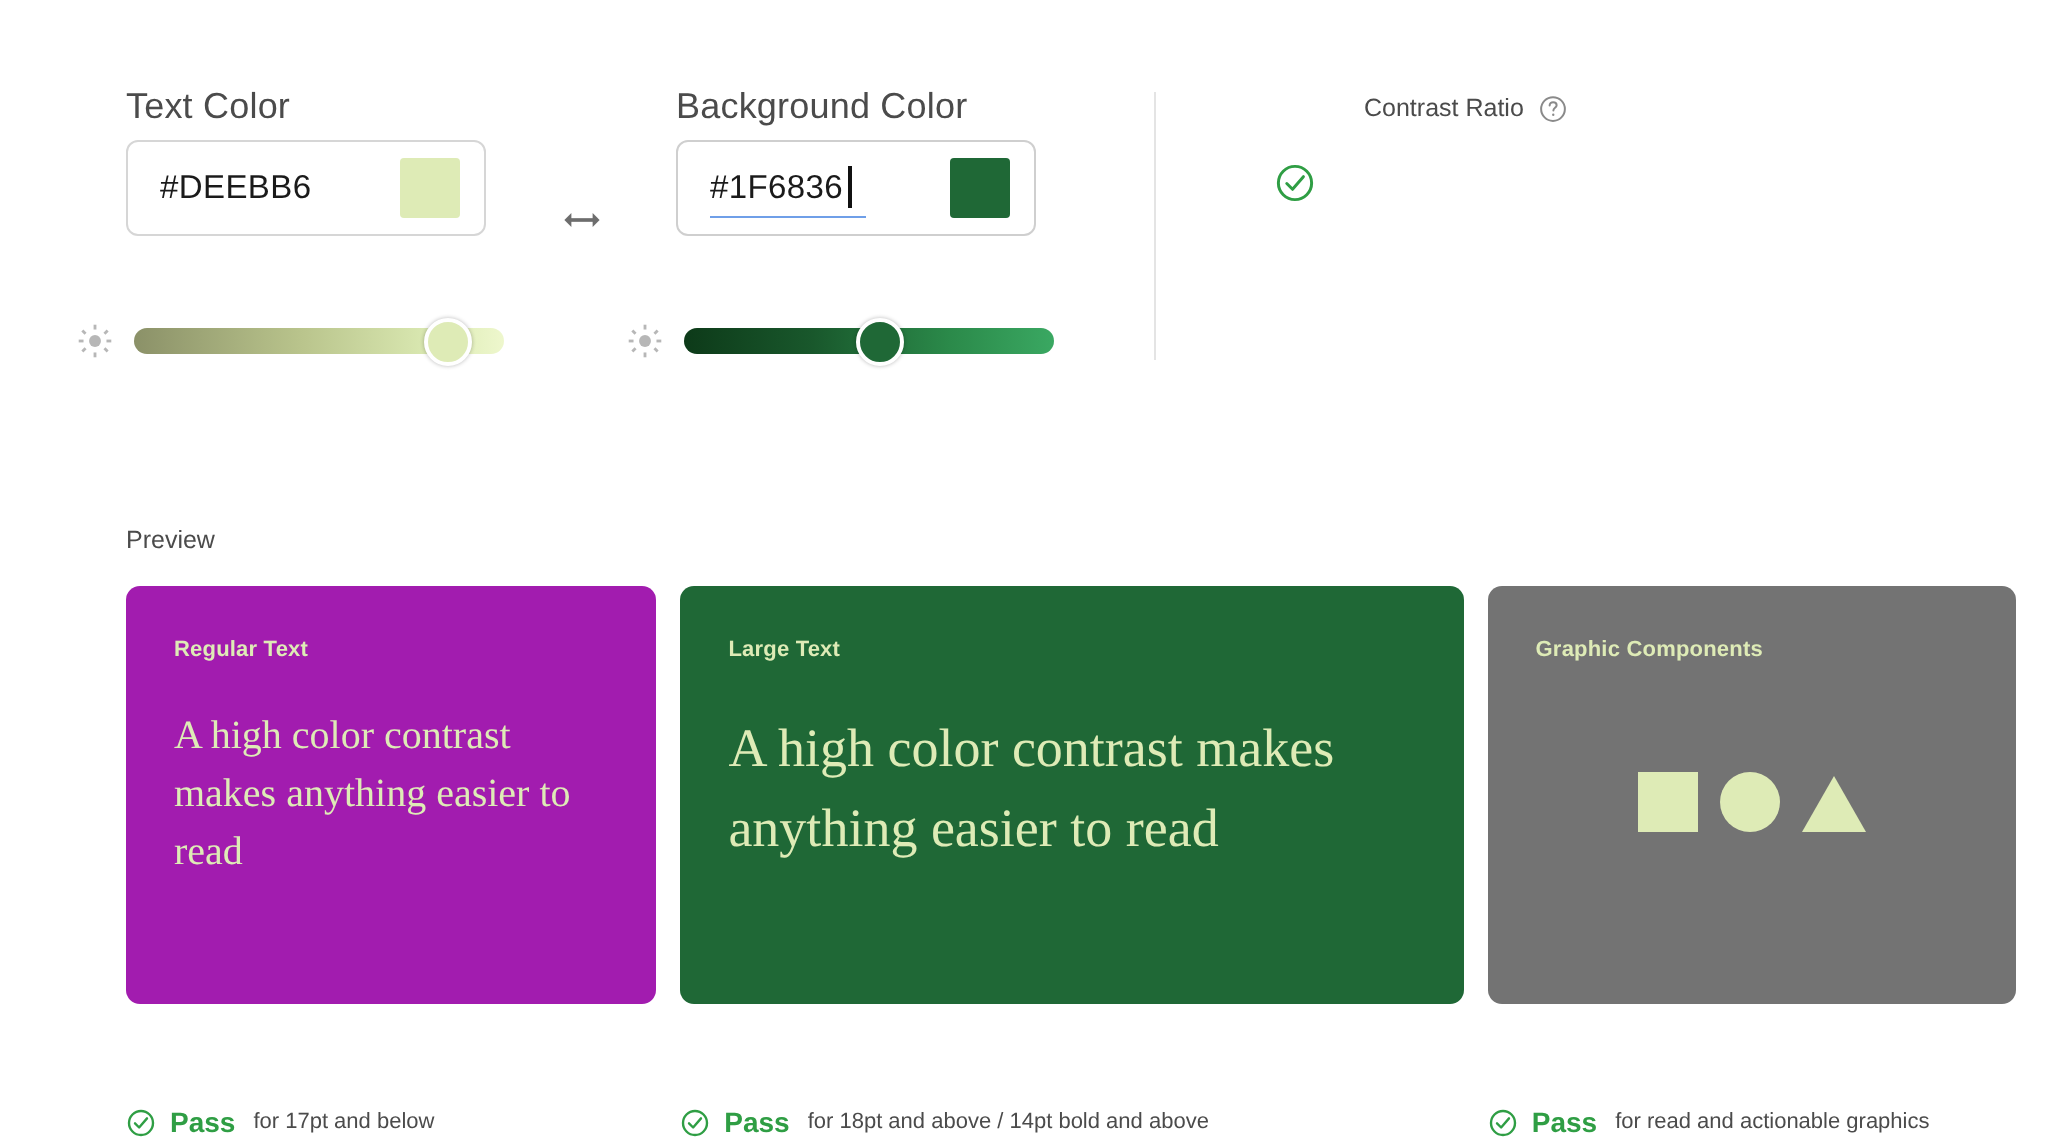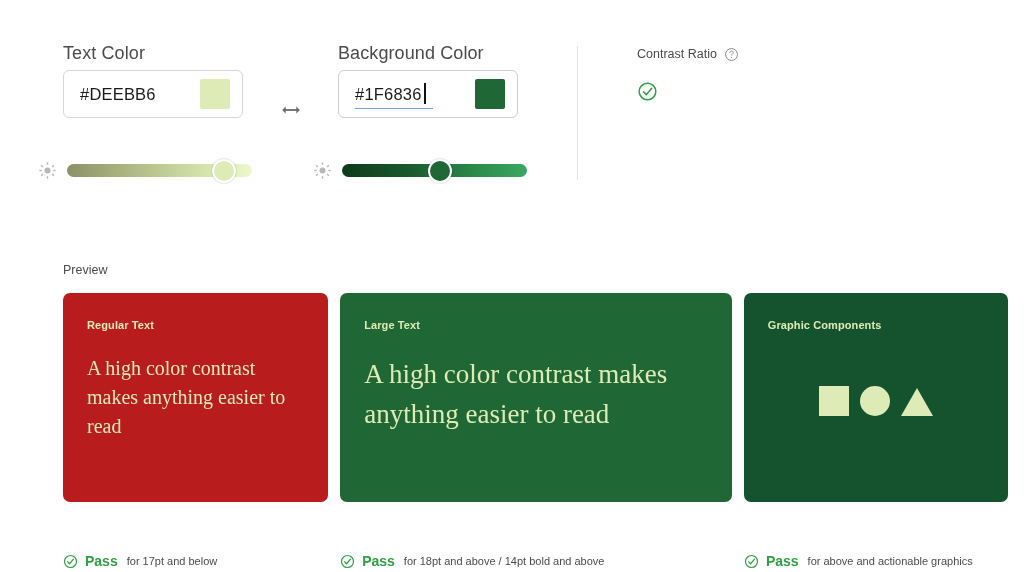--- a/index.html
+++ b/index.html
@@ -135,20 +135,21 @@
     background: #e4e4e4;
   }
 
   
   .ratio-block { position: absolute; left: 637px; top: 46px; }
   .ratio-label-row {
     display: flex;
     align-items: center;
     gap: 7px;
     height: 16px;
+    margin-left: 45px;
   }
   .ratio-label { font-size: 12.5px; color: #4b4b4b; line-height: 14px; }
   .help-icon { width: 15px; height: 15px; color: #8a8a8a; }
   .ratio-value-row {
     display: flex;
     align-items: center;
     gap: 13px;
     margin-top: 9px;
   }
   .ratio-value {
@@ -342,31 +343,31 @@
         </svg>
       </span>
     </div>
   </div>
 </div>
 
 <div class="preview-label">Preview</div>
 
 <div class="cards">
 
-  <div class="card c1" style="background:#b91c1c">
+  <div class="card c1" style="background:#a21caf">
     <div class="card-kicker" style="color:#DEEBB6">Regular Text</div>
     <p class="sample-text regular" style="color:#DEEBB6">A high color contrast makes anything easier to read</p>
   </div>
 
   <div class="card c2" style="background:#1F6836">
     <div class="card-kicker" style="color:#DEEBB6">Large Text</div>
     <p class="sample-text large" style="color:#DEEBB6">A high color contrast makes anything easier to read</p>
   </div>
 
-  <div class="card c3" style="background:#14532d">
+  <div class="card c3" style="background:#737373">
     <div class="card-kicker" style="color:#DEEBB6">Graphic Components</div>
     <div class="shapes">
       <span class="shape-square" style="background:#DEEBB6"></span>
       <span class="shape-circle" style="background:#DEEBB6"></span>
       <span class="shape-triangle" style="border-bottom:28px solid #DEEBB6"></span>
     </div>
   </div>
 </div>
 
 <div class="results">
@@ -394,15 +395,15 @@
   </div>
 
   <div class="result r3">
     <span class="result-icon">
       <svg viewBox="0 0 24 24" width="15" height="15" fill="none" stroke="currentColor" stroke-width="1.9" aria-hidden="true">
         <circle cx="12" cy="12" r="9.6"></circle>
         <path d="M7.2 12.3l3.3 3.3 6.3-7.3" stroke-linecap="round" stroke-linejoin="round"></path>
       </svg>
     </span>
     <span class="result-status">Pass</span>
-    <span class="result-note">for above and actionable graphics</span>
+    <span class="result-note">for read and actionable graphics</span>
   </div>
 </div>
 
 </body></html>

